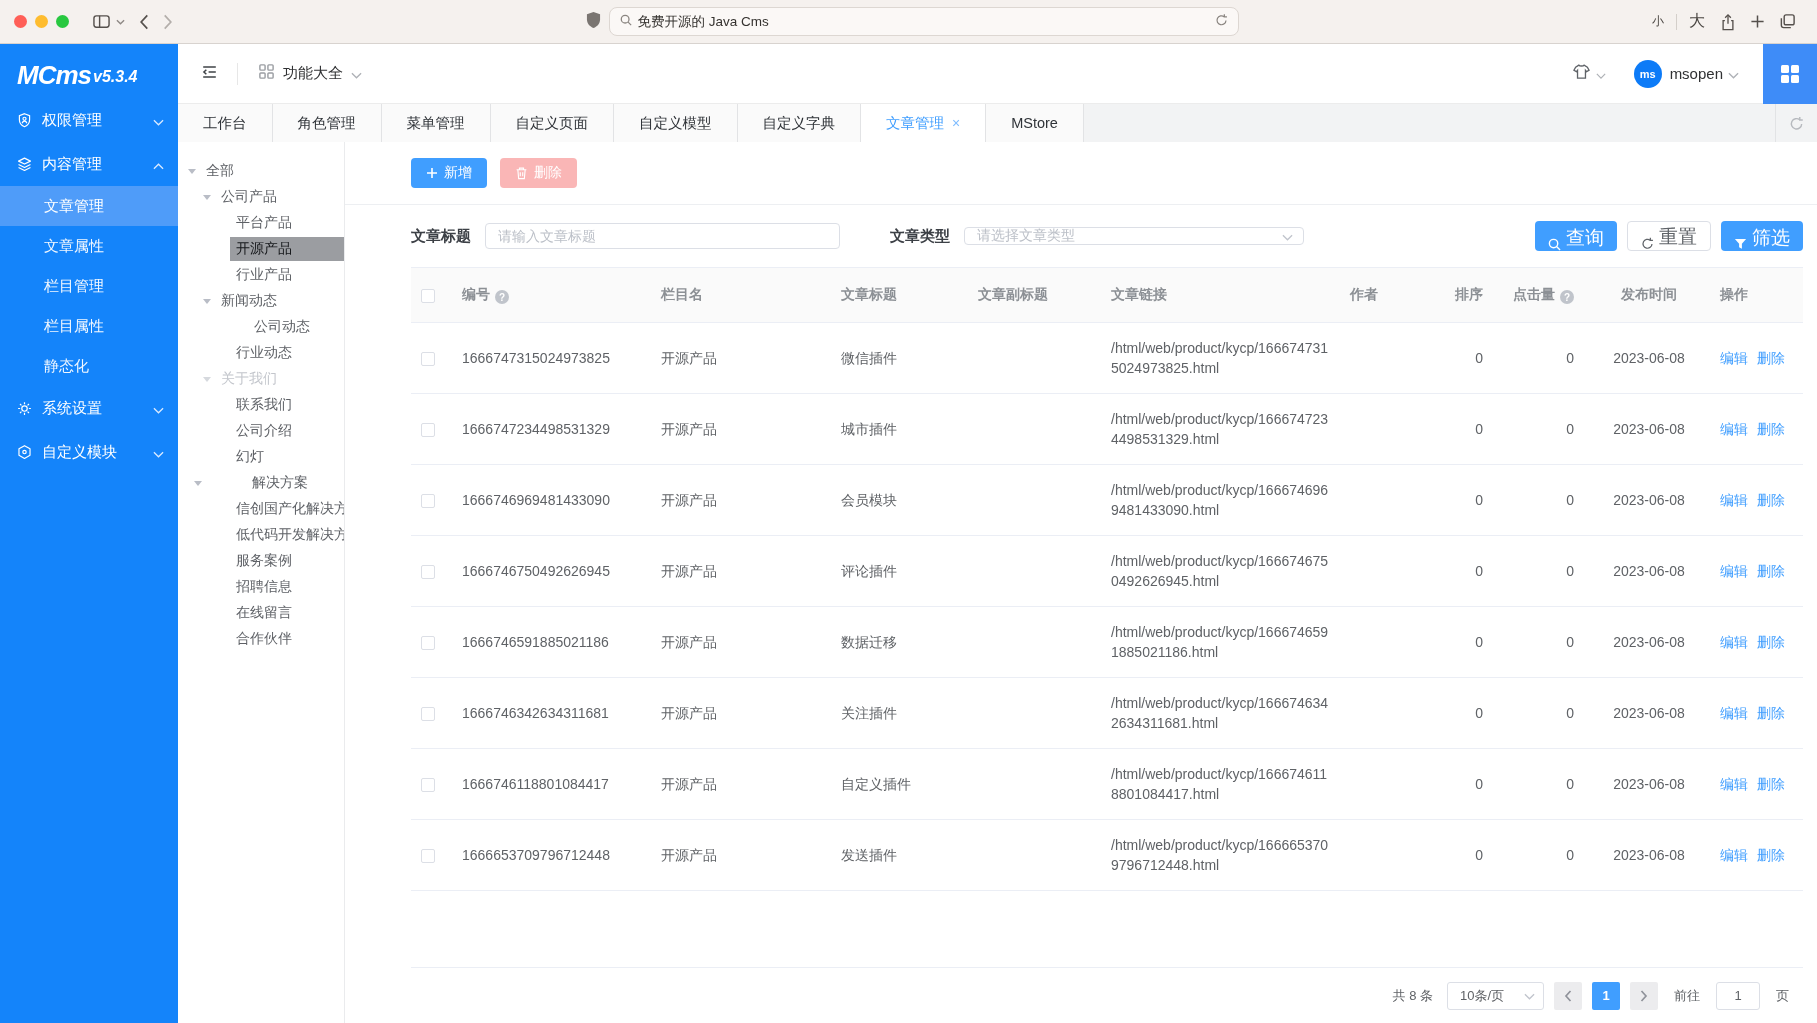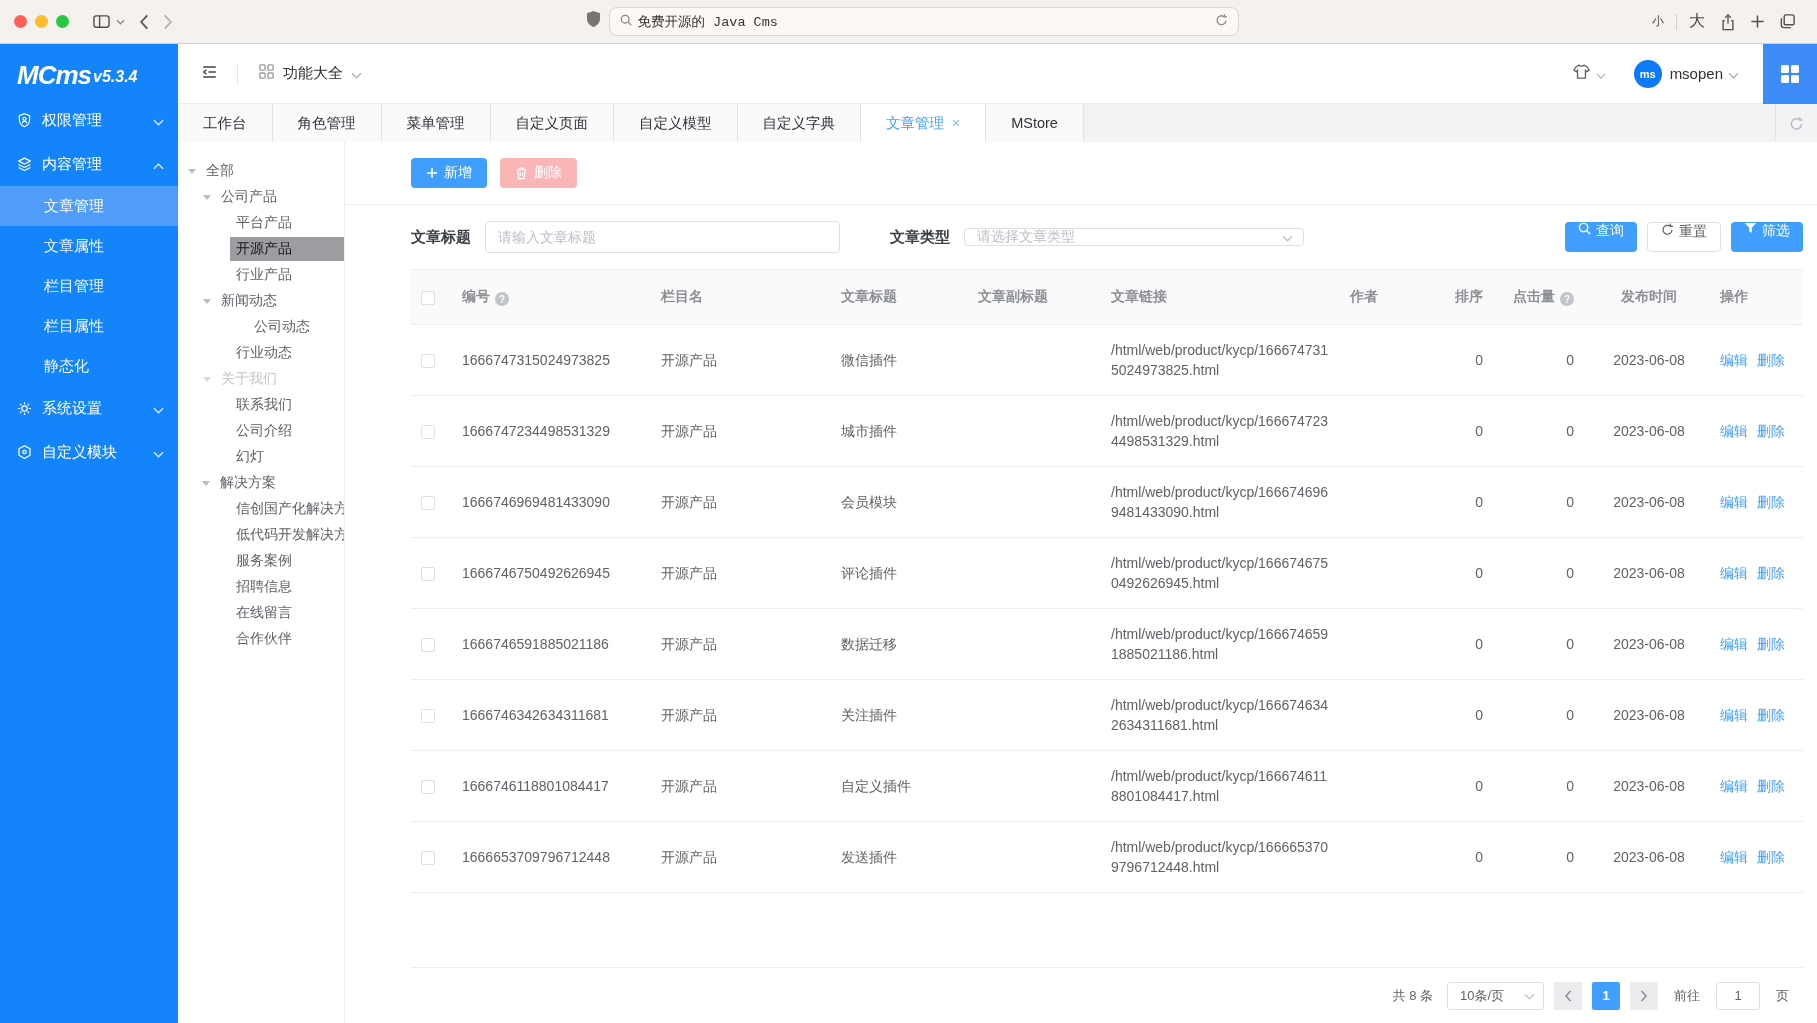--- a/index.html
+++ b/index.html
@@ -1,19 +1,19 @@
 <!DOCTYPE html>
 <html><head>
 <meta charset="utf-8">
 <style>
   * { margin:0; padding:0; box-sizing:border-box; }
   html,body { width:1817px; height:1023px; overflow:hidden; font-family:"Liberation Sans", sans-serif; background:#fff; }
 
   
-  .browser { height:44px; background:#f5f1ee; border-bottom:1px solid #d8d3cf; display:flex; align-items:center; padding:0 14px;font-family:Liberation Mono, monospace; }
+  .browser { height:44px; background:#f5f1ee; border-bottom:1px solid #d8d3cf; display:flex; align-items:center; padding:0 14px; }
   .lights { display:flex; gap:8px; margin-right:16px; }
   .light { width:13px; height:13px; border-radius:50%; }
   .light.red{background:#ff5f57}.light.yellow{background:#febc2e}.light.green{background:#28c840}
   .chrome-ic { display:flex; align-items:center; justify-content:center; color:#55504c; margin:0 7px; }
   .chrome-ic.dim { color:#b3aeaa; }
   .chrome-ic svg { display:block; }
   .tiny-chev { color:#8d8884; margin-left:-2px; }
   .chrome-spacer { flex:1; }
   .shield-ic { color:#7a7571; margin-right:8px; }
   .url-field { width:630px; height:29px; background:#fbf8f6; border:1px solid #ddd7d2; border-radius:8px; display:flex; align-items:center; padding:0 10px; color:#35322f; font-size:13.5px; }
@@ -82,26 +82,26 @@
   
   .work-area { flex:1; display:flex; flex-direction:column; min-width:0; }
   .toolbar { padding:16px 14px 16px 66px; display:flex; gap:13px; border-bottom:1px solid #edeff2; }
   .btn { height:30px; border:none; border-radius:4px; font-size:14px; display:inline-flex; align-items:center; gap:6px; padding:0 15px; font-family:inherit; cursor:pointer; }
   .btn-add { background:#409eff; color:#fff; }
   .btn-delete { background:#fab6b6; color:#fff; cursor:not-allowed; }
   .btn svg { display:block; }
 
   .filter-row { display:flex; align-items:center; padding:16px 14px 16px 66px; }
   .f-label { font-size:15px; color:#3c4046; font-weight:bold; margin-right:14px; white-space:nowrap; }
-  .f-input { width:355px; height:32px; border:1px solid #dcdfe6; border-radius:4px; padding:0 12px; font-size:14px; color:#606266; font-family:inherit; outline:none; }
+  .f-input { width:355px; height:26px; border:1px solid #dcdfe6; border-radius:4px; padding:0 12px; font-size:14px; color:#606266; font-family:inherit; outline:none; }
   .f-input::placeholder { color:#bcc0c8; }
   .f-select { width:340px; height:18px; border:1px solid #dcdfe6; border-radius:4px; display:flex; align-items:center; justify-content:space-between; padding:0 10px 0 12px; color:#bcc0c8; font-size:14px; cursor:pointer; }
   .gap-lg { width:50px; flex-shrink:0; }
   .filter-btns { margin-left:auto; display:flex; gap:10px; }
-  .btn-sm { height:30px; border-radius:4px; font-size:14px; display:inline-flex; align-items:flex-start; gap:5px; padding:0 13px; border:none; font-family:Liberation Mono, monospace; cursor:pointer; }
+  .btn-sm { height:30px; border-radius:4px; font-size:19px; display:inline-flex; align-items:flex-end; gap:5px; padding:0 13px; border:none; font-family:Liberation Mono, monospace; cursor:pointer; }
   .btn-query,.btn-filter { background:#409eff; color:#fff; }
   .btn-reset { background:#fff; color:#5f6368; border:1px solid #dcdfe6; }
 
   
   .table-zone { margin:0 14px 0 66px; flex:1; border-bottom:1px solid #ebeef5; overflow:hidden; }
   table { width:100%; border-collapse:collapse; table-layout:fixed; font-size:14px; color:#5f6266; }
   thead th { height:55px; background:#fafafa; color:#8c9095; font-weight:bold; text-align:left; padding:0 10px; border-bottom:1px solid #ebeef5; border-top:1px solid #ebeef5; }
   tbody td { height:71px; padding:14px 10px; border-bottom:1px solid #ebeef5; vertical-align:middle; line-height:20px; }
   th.al-right, td.al-right { text-align:right; padding-right:14px; }
   th.al-center, td.al-center { text-align:center; }
@@ -401,21 +401,21 @@
             <span class="tree-label">联系我们</span>
           </div>
           <div class="tree-row" style="padding-left: 36px;">
             <span class="tree-arrow"></span>
             <span class="tree-label">公司介绍</span>
           </div>
           <div class="tree-row" style="padding-left: 36px;">
             <span class="tree-arrow"></span>
             <span class="tree-label">幻灯</span>
           </div>
-          <div class="tree-row" style="padding-left: 20px;">
+          <div class="tree-row" style="padding-left: 12px; gap: 40px;">
             <span class="tree-arrow">
               <i></i>
             </span>
             <span class="tree-label">解决方案</span>
           </div>
           <div class="tree-row" style="padding-left: 36px;">
             <span class="tree-arrow"></span>
             <span class="tree-label">信创国产化解决方案</span>
           </div>
           <div class="tree-row" style="padding-left: 36px;">

